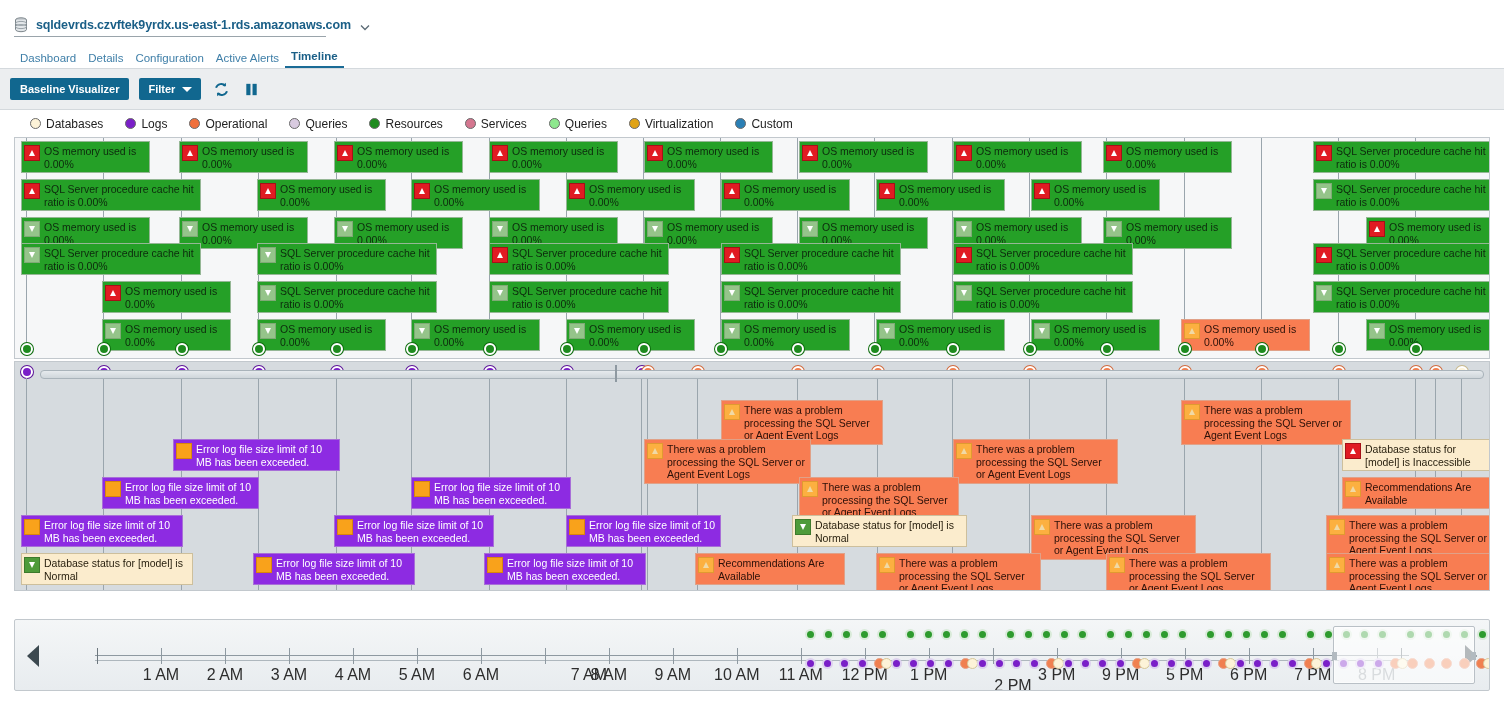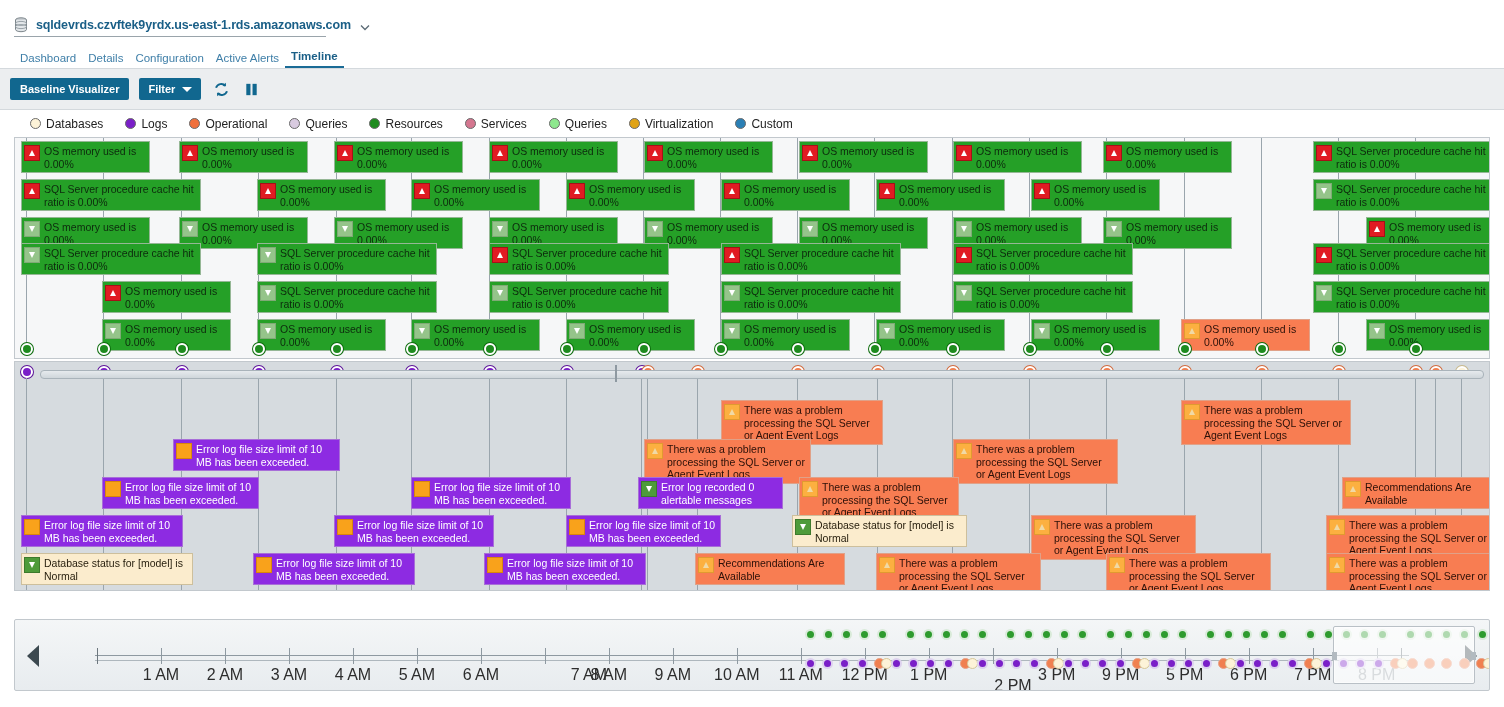--- a/index.html
+++ b/index.html
@@ -597,33 +597,33 @@
           <i class="arw up dim"></i>
         </span>
         <span class="tx">There was a problem processing the SQL Server or Agent Event Logs</span>
       </div>
       <div class="ev orange" style="left: 938px; top: 77px; width: 165px;">
         <span class="ic up-lorange">
           <i class="arw up dim"></i>
         </span>
         <span class="tx">There was a problem processing the SQL Server or Agent Event Logs</span>
       </div>
+      <div class="ev cream" style="left: 1327px; top: 77px; width: 152px;">
+        <span class="ic up-red">
+          <i class="arw up"></i>
+        </span>
+        <span class="tx">Database status for [model] is Inaccessible</span>
+      </div>
       <div class="ev purple" style="left: 87px; top: 115px; width: 157px;">
         <span class="ic sq-orange"></span>
         <span class="tx">Error log file size limit of 10 MB has been exceeded.</span>
       </div>
       <div class="ev purple" style="left: 396px; top: 115px; width: 160px;">
         <span class="ic sq-orange"></span>
         <span class="tx">Error log file size limit of 10 MB has been exceeded.</span>
-      </div>
-      <div class="ev purple" style="left: 623px; top: 115px; width: 145px;">
-        <span class="ic dn-green">
-          <i class="arw dn"></i>
-        </span>
-        <span class="tx">Error log recorded 0 alertable messages</span>
       </div>
       <div class="ev orange" style="left: 784px; top: 115px; width: 160px;">
         <span class="ic up-lorange">
           <i class="arw up dim"></i>
         </span>
         <span class="tx">There was a problem processing the SQL Server or Agent Event Logs</span>
       </div>
       <div class="ev orange" style="left: 1327px; top: 115px; width: 152px;">
         <span class="ic up-lorange">
           <i class="arw up dim"></i>

